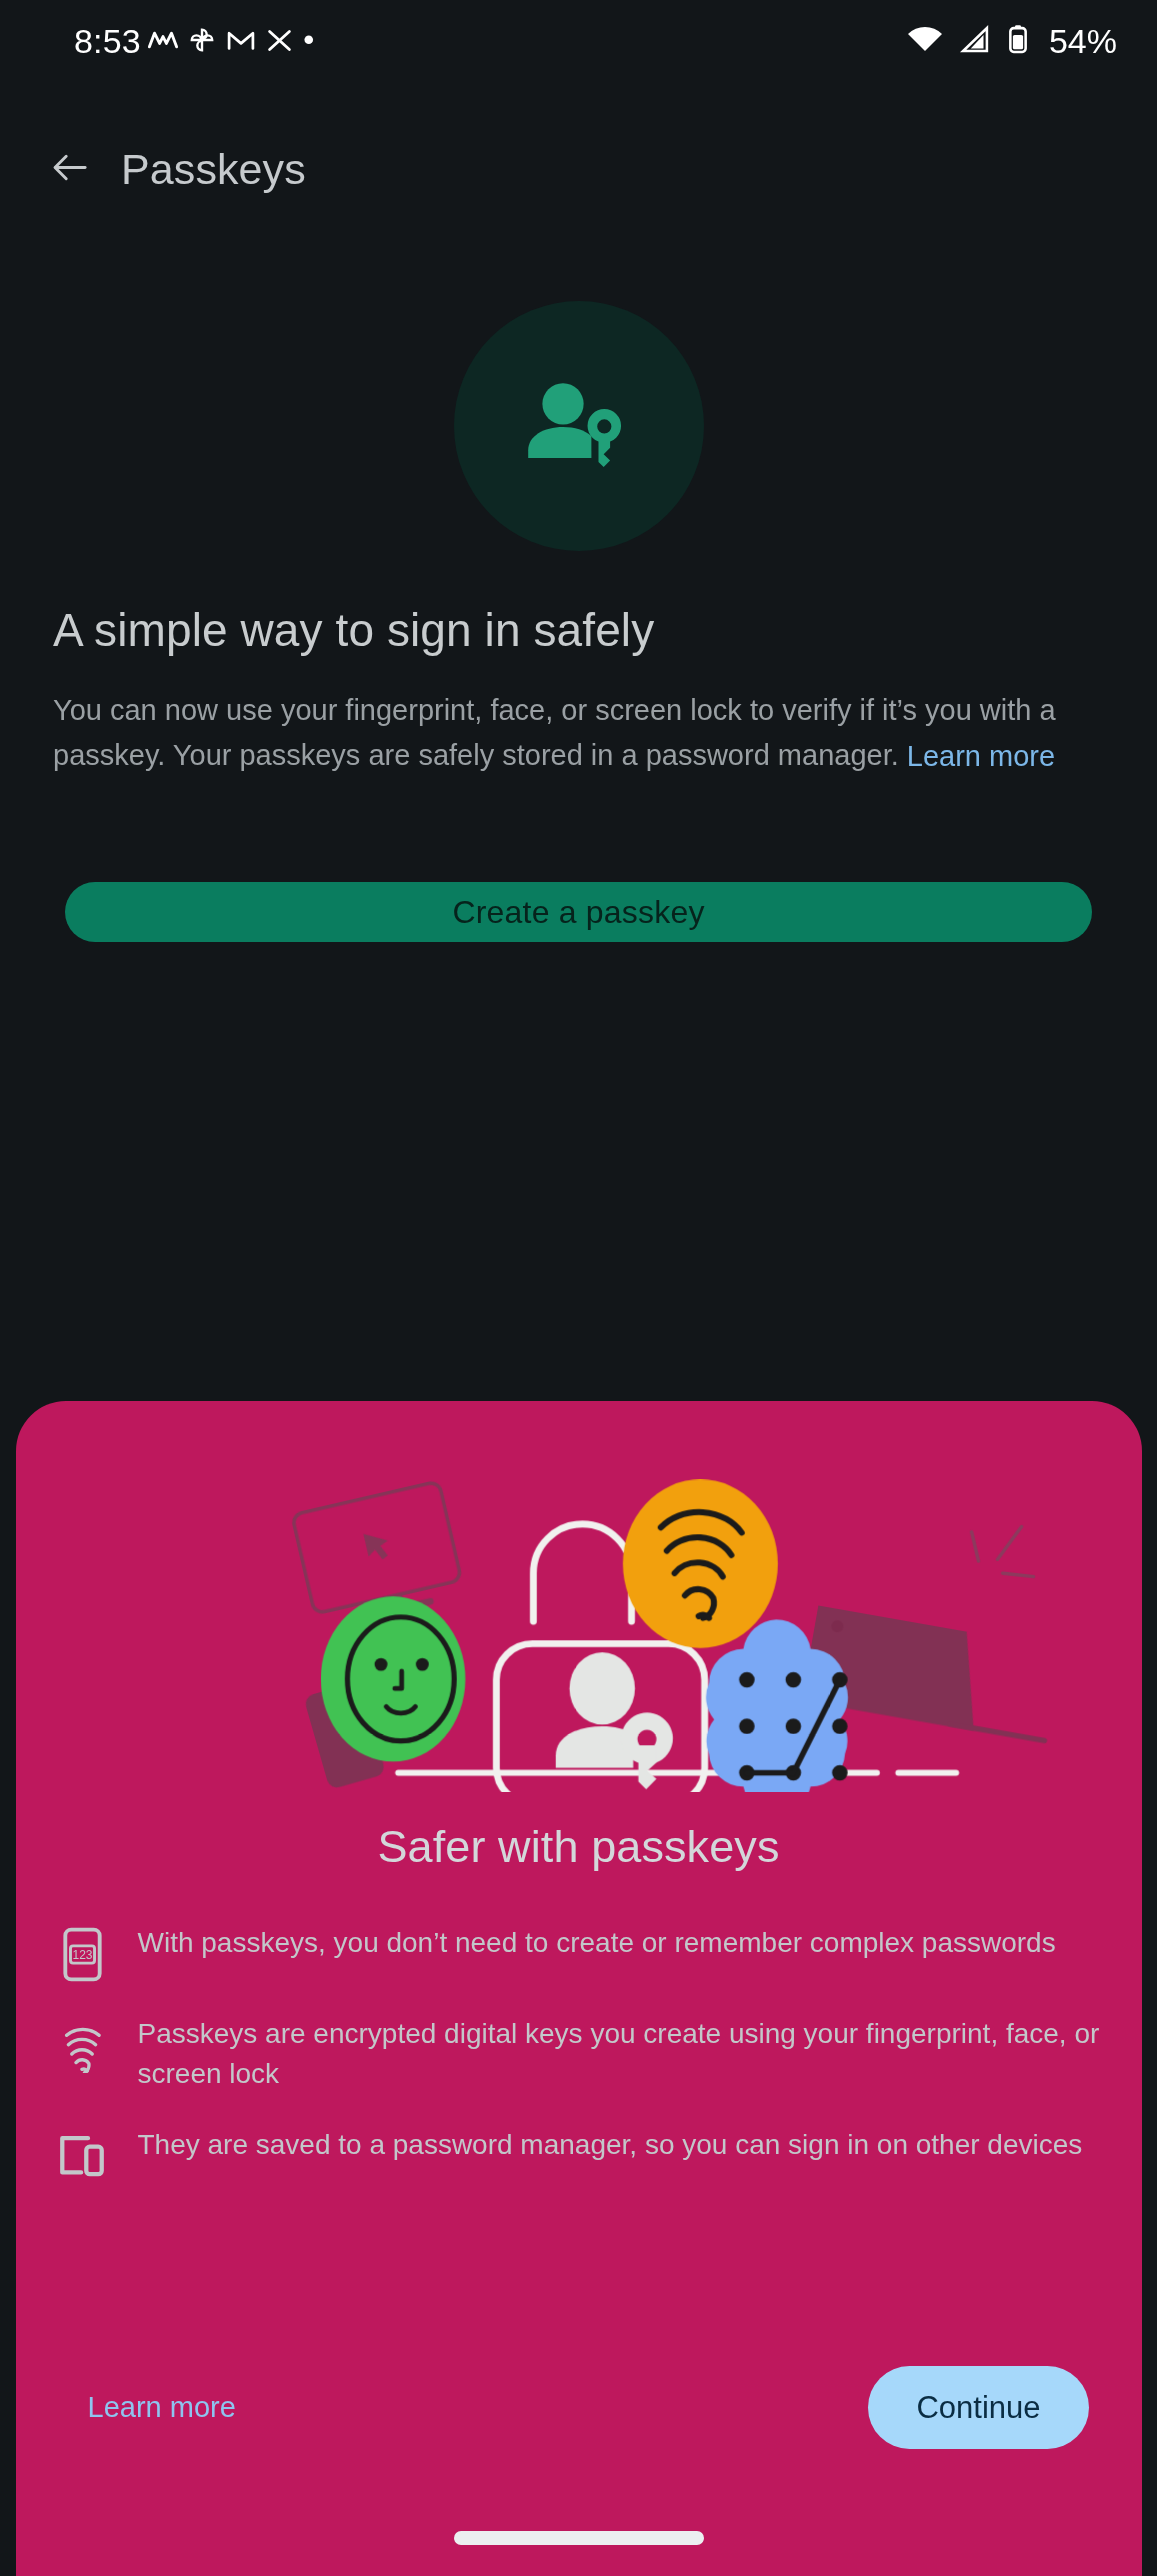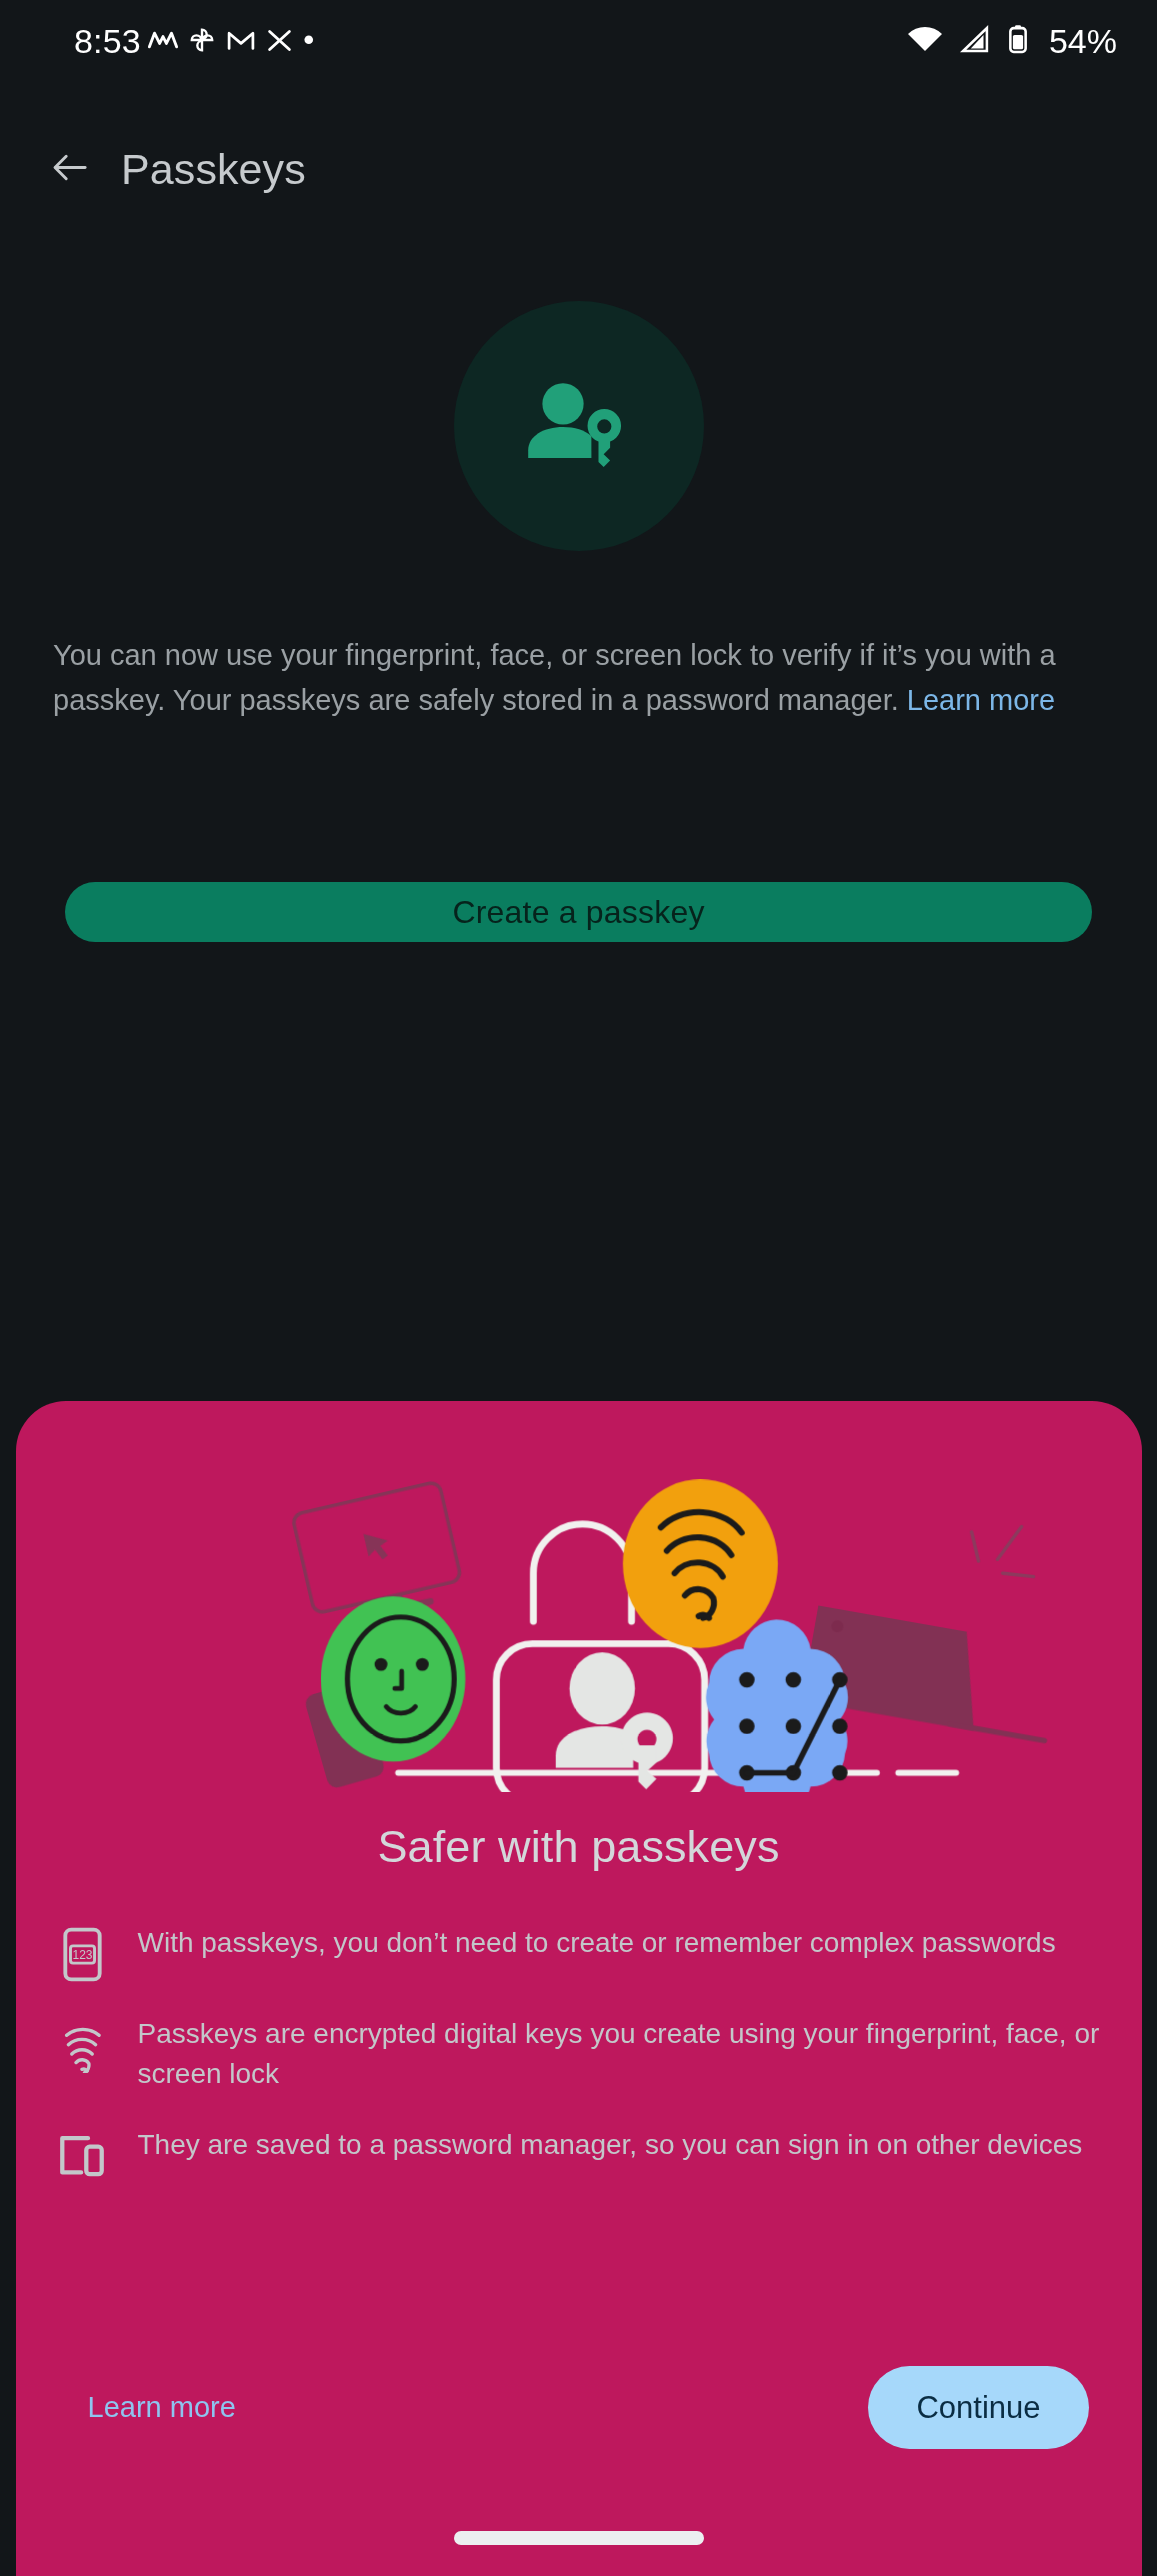--- a/index.html
+++ b/index.html
@@ -213,20 +213,21 @@
           <circle cx="38" cy="34" r="16"></circle>
           <path d="M11 76 v-6 c0-11 12-18 27-18 c9 0 17 2.5 22 7 v17 Z"></path>
           <path d="M70 38 a13 13 0 1 0 0 26 a13 13 0 0 0 0 -26 Z M70 46 a5.5 5.5 0 1 1 0 11 a5.5 5.5 0 0 1 0 -11 Z"></path>
           <path d="M65.5 60 h9 v8 l-5 5 l5 5 l-5 5 l-4 -4 Z"></path>
         </g>
       </svg>
     </span>
   </div>
 
   <div class="hero-body">
+    <div class="hero-title">A simple way to sign in safely</div>
     <div class="hero-desc"><span>You can now use your fingerprint, face, or screen lock to verify if it’s you with a passkey. Your passkeys are safely stored in a password manager.</span>
       <a class="learn-link-top">Learn more</a>
     </div>
   </div>
 
   <div class="cta-wrap">
     <button class="cta-btn">Create a passkey</button>
   </div>
 
   <div class="sheet">

